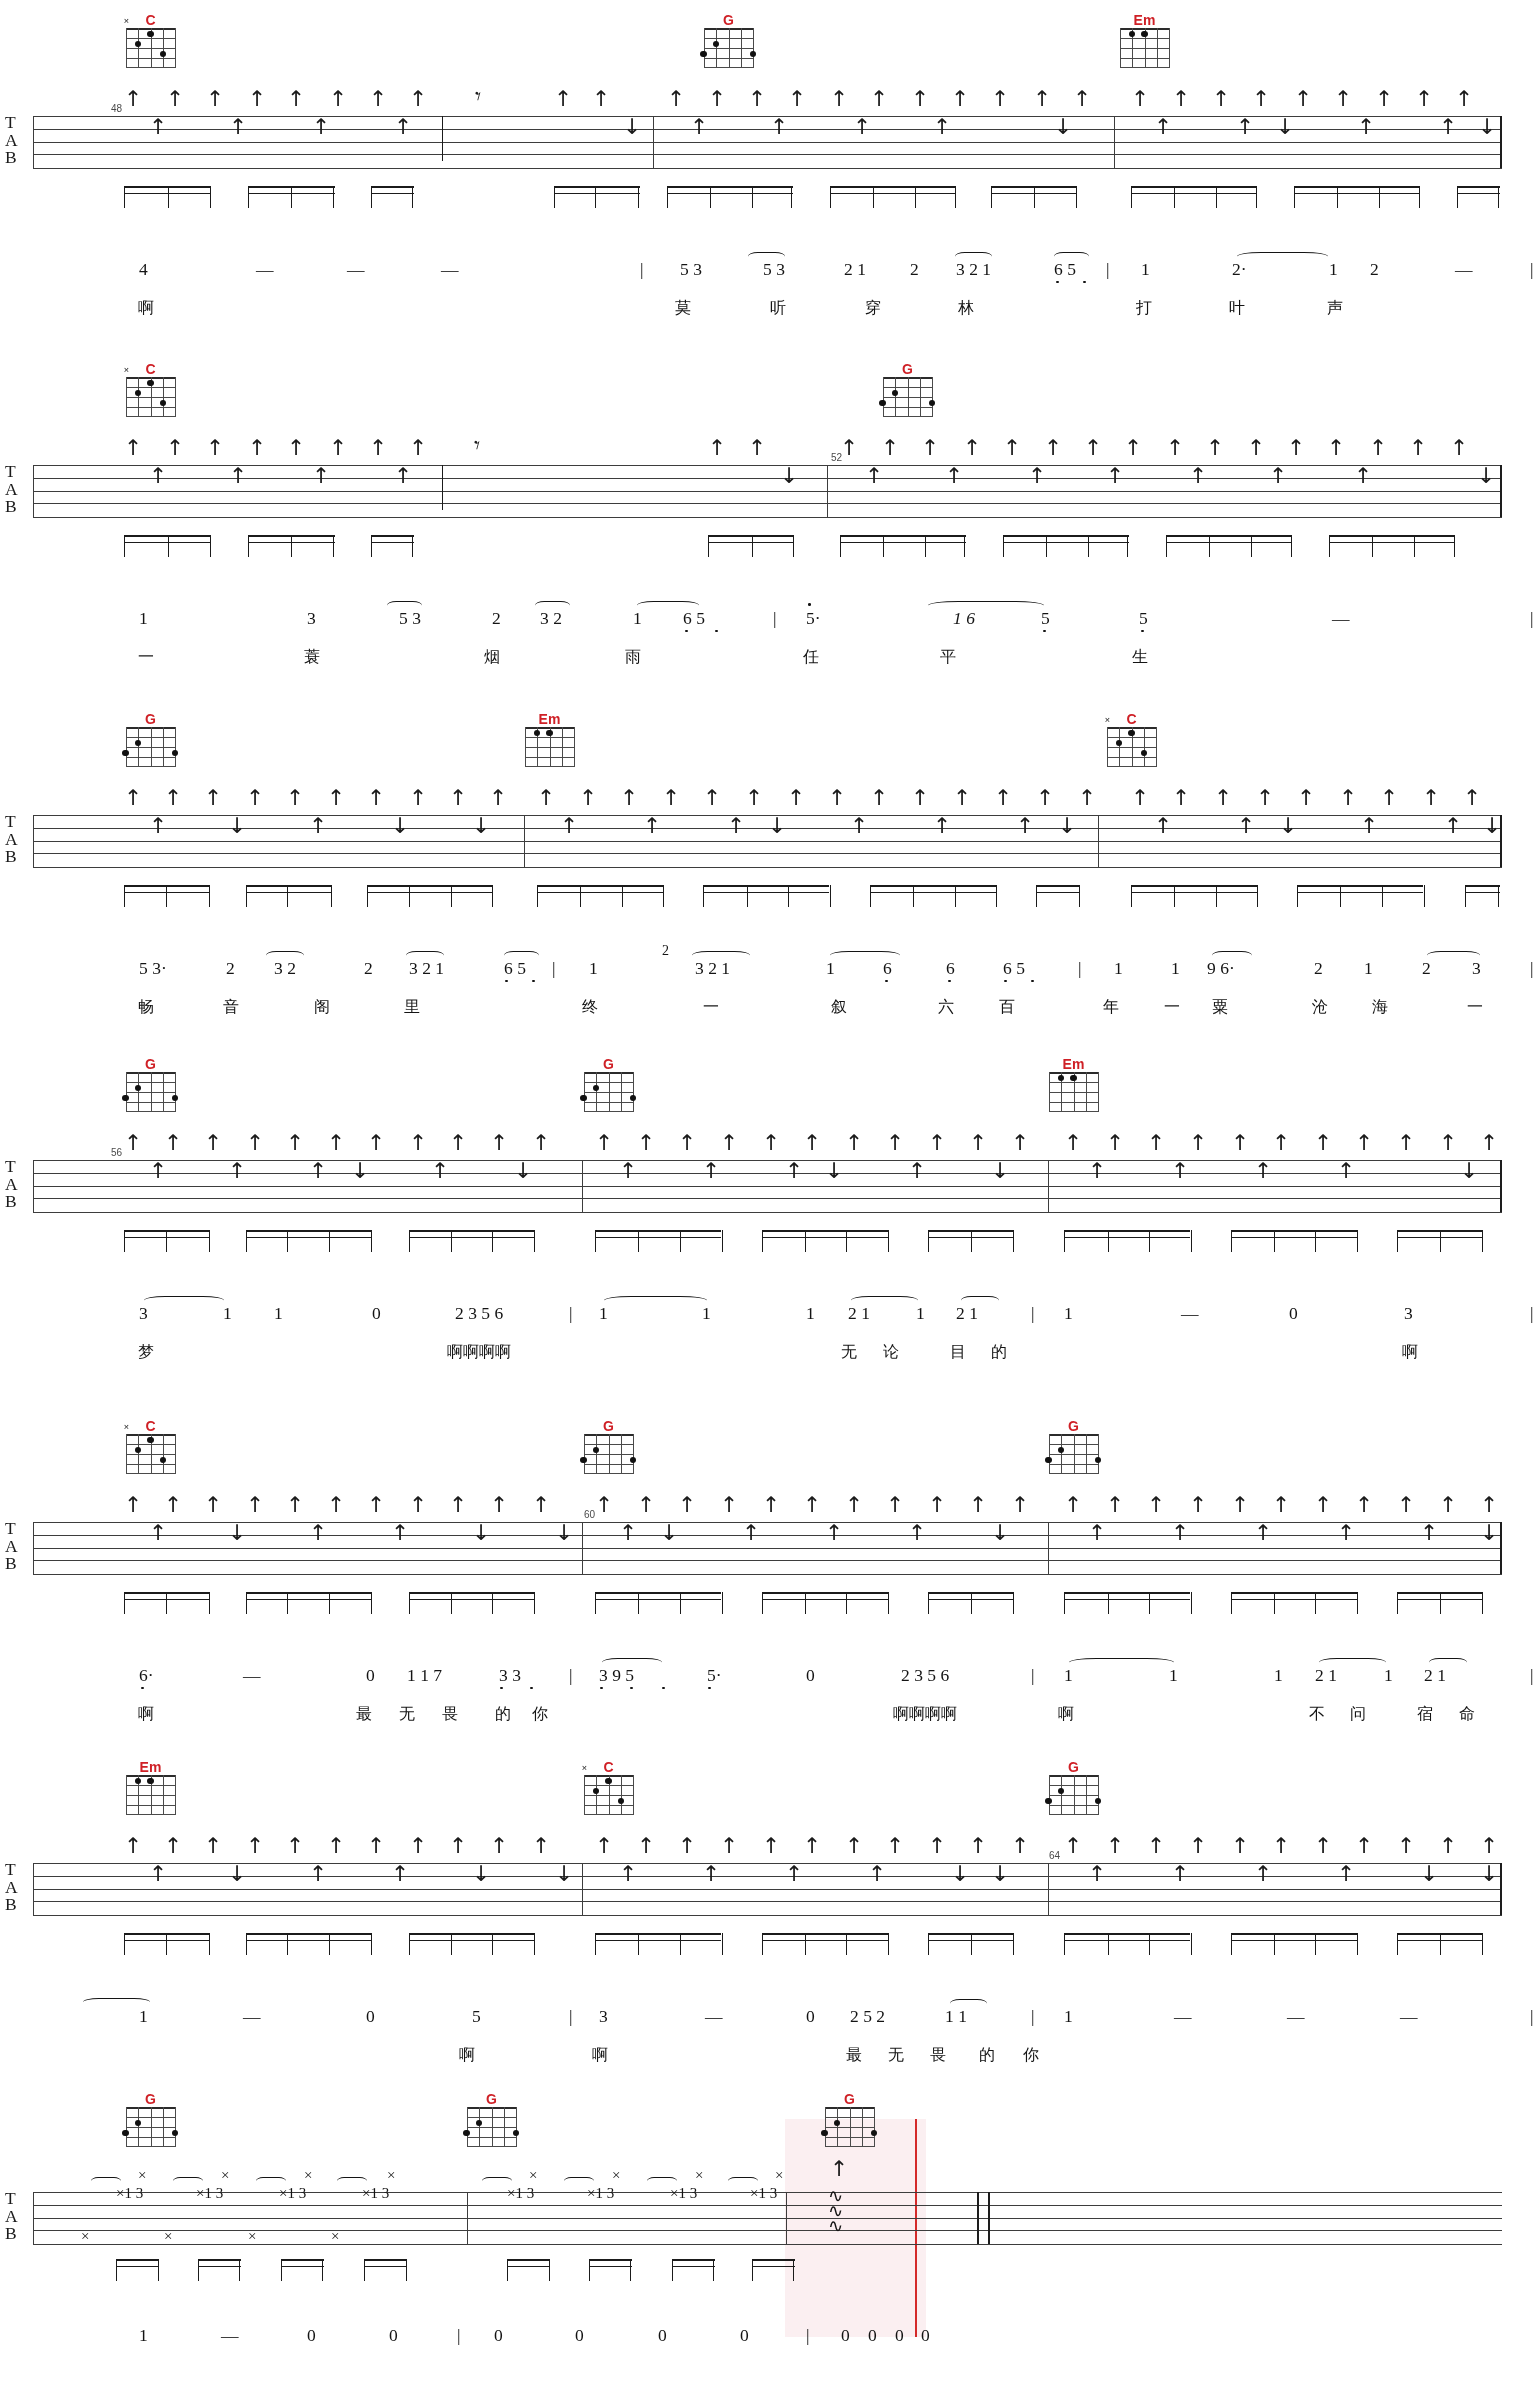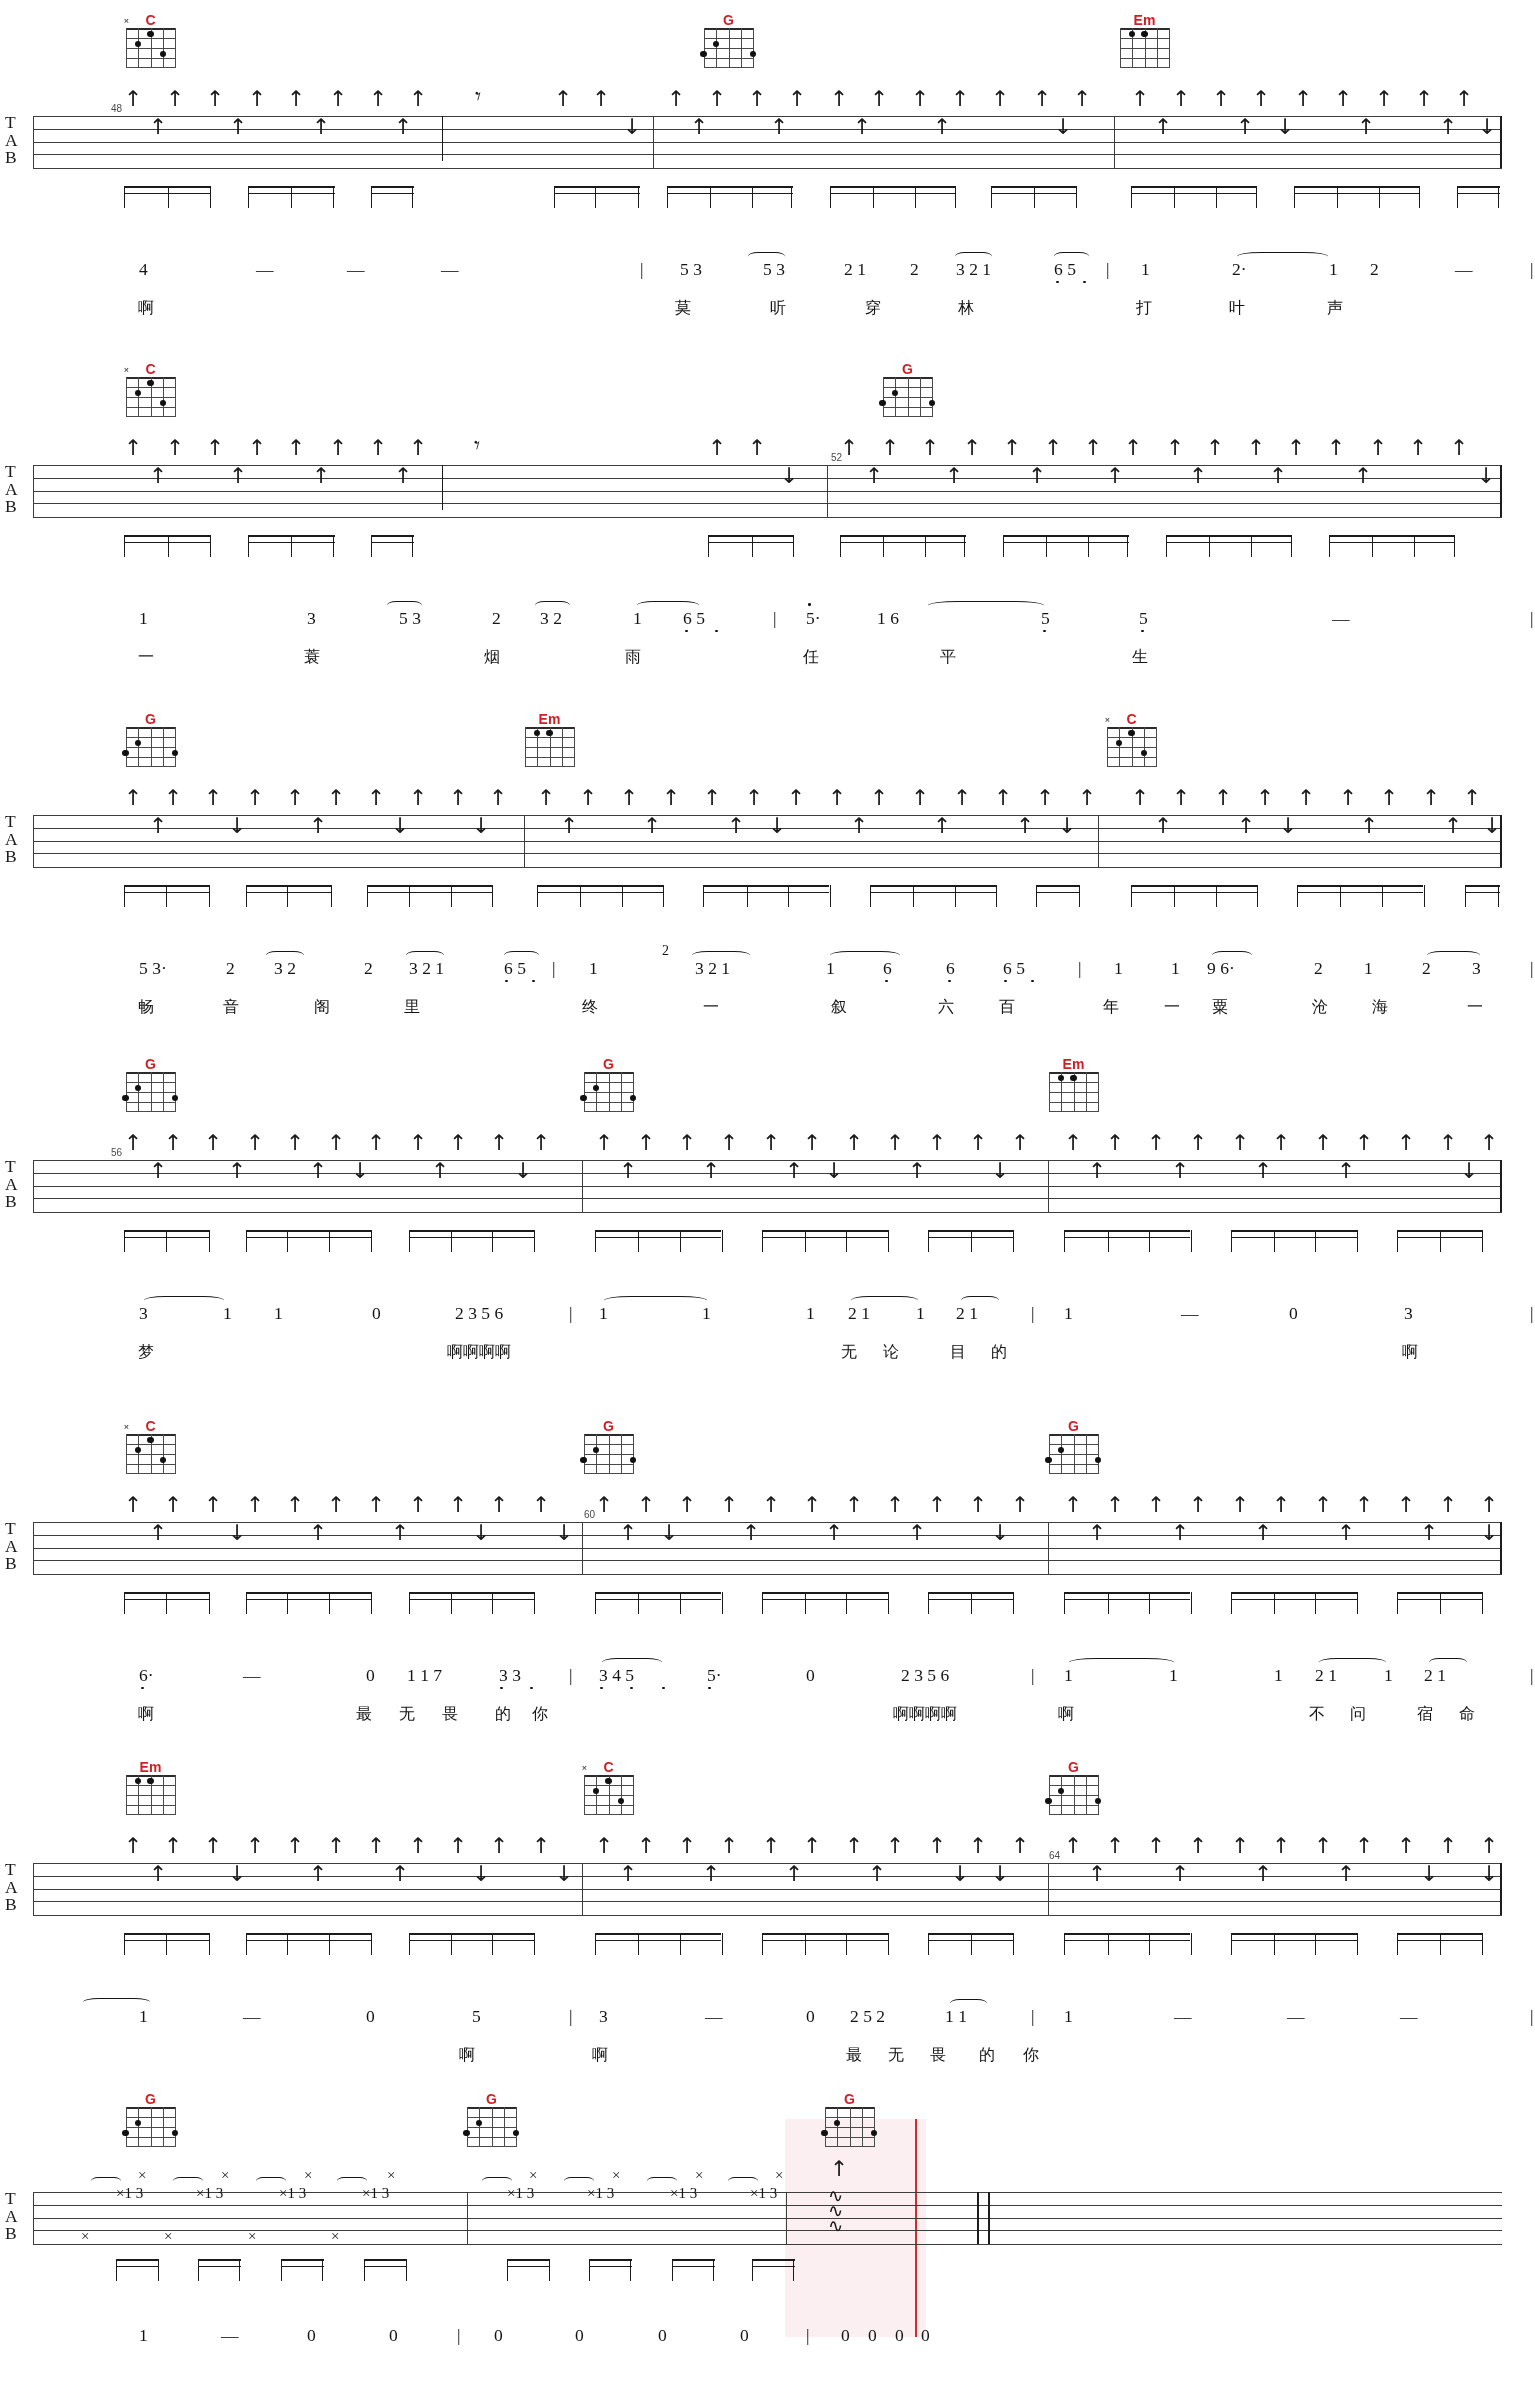--- a/index.html
+++ b/index.html
@@ -431,21 +431,21 @@
     <div class="num u" style="left:366px;">5 3</div>
     <div class="num" style="left:459px;">2</div>
     <div class="num u" style="left:507px;">3 2</div>
     <div class="num" style="left:600px;">1</div>
     <div class="num u" style="left:650px;">6 5</div>
     <div class="dotl" style="left:652px;top:21.6px;"></div>
         <div class="dotl" style="left:682px;top:21.6px;"></div>
     <div class="divider" style="left:740px;">|</div>
     <div class="num" style="left:773px;">5·</div>
     <div class="dotl" style="left:775px;top:-5px;"></div>
-    <div class="num u" style="left:844px;">1 6</div>
+    <div class="num u" style="left:920px;font-style:italic;">1 6</div>
     <div class="num" style="left:1008px;">5</div>
     <div class="dotl" style="left:1010px;top:21.6px;"></div>
     <div class="num" style="left:1106px;">5</div>
     <div class="dotl" style="left:1108px;top:21.6px;"></div>
     <div class="num" style="left:1299px;">—</div>
     <div class="divider" style="left:1497px;">|</div>
     <div class="tie" style="left:354px;width:35px;top:-6.7px;"></div>
     <div class="tie" style="left:502px;width:35px;top:-6.7px;"></div>
     <div class="tie" style="left:604px;width:62px;top:-6.7px;"></div>
     <div class="tie" style="left:895px;width:116px;top:-6.7px;"></div>
@@ -1119,21 +1119,21 @@
   <div class="numrow" style="top:259px;height:25px;">
     <div class="num" style="left:106px;">6·</div>
     <div class="dotl" style="left:108px;top:21.6px;"></div>
     <div class="num" style="left:210px;">—</div>
     <div class="num u" style="left:333px;">0</div>
     <div class="num u" style="left:374px;">1 1 7</div>
     <div class="num u" style="left:466px;">3 3</div>
     <div class="dotl" style="left:467px;top:21.6px;"></div>
         <div class="dotl" style="left:497px;top:21.6px;"></div>
     <div class="divider" style="left:536px;">|</div>
-    <div class="num u" style="left:566px;">3 4 5</div>
+    <div class="num u" style="left:566px;">3 9 5</div>
     <div class="dotl" style="left:567px;top:21.6px;"></div>
         <div class="dotl" style="left:597px;top:21.6px;"></div>
         <div class="dotl" style="left:629px;top:21.6px;"></div>
     <div class="num" style="left:674px;">5·</div>
     <div class="dotl" style="left:675px;top:21.6px;"></div>
     <div class="num" style="left:773px;">0</div>
     <div class="num u" style="left:868px;">2 3 5 6</div>
     <div class="divider" style="left:998px;">|</div>
     <div class="num" style="left:1031px;">1</div>
     <div class="num" style="left:1136px;">1</div>

